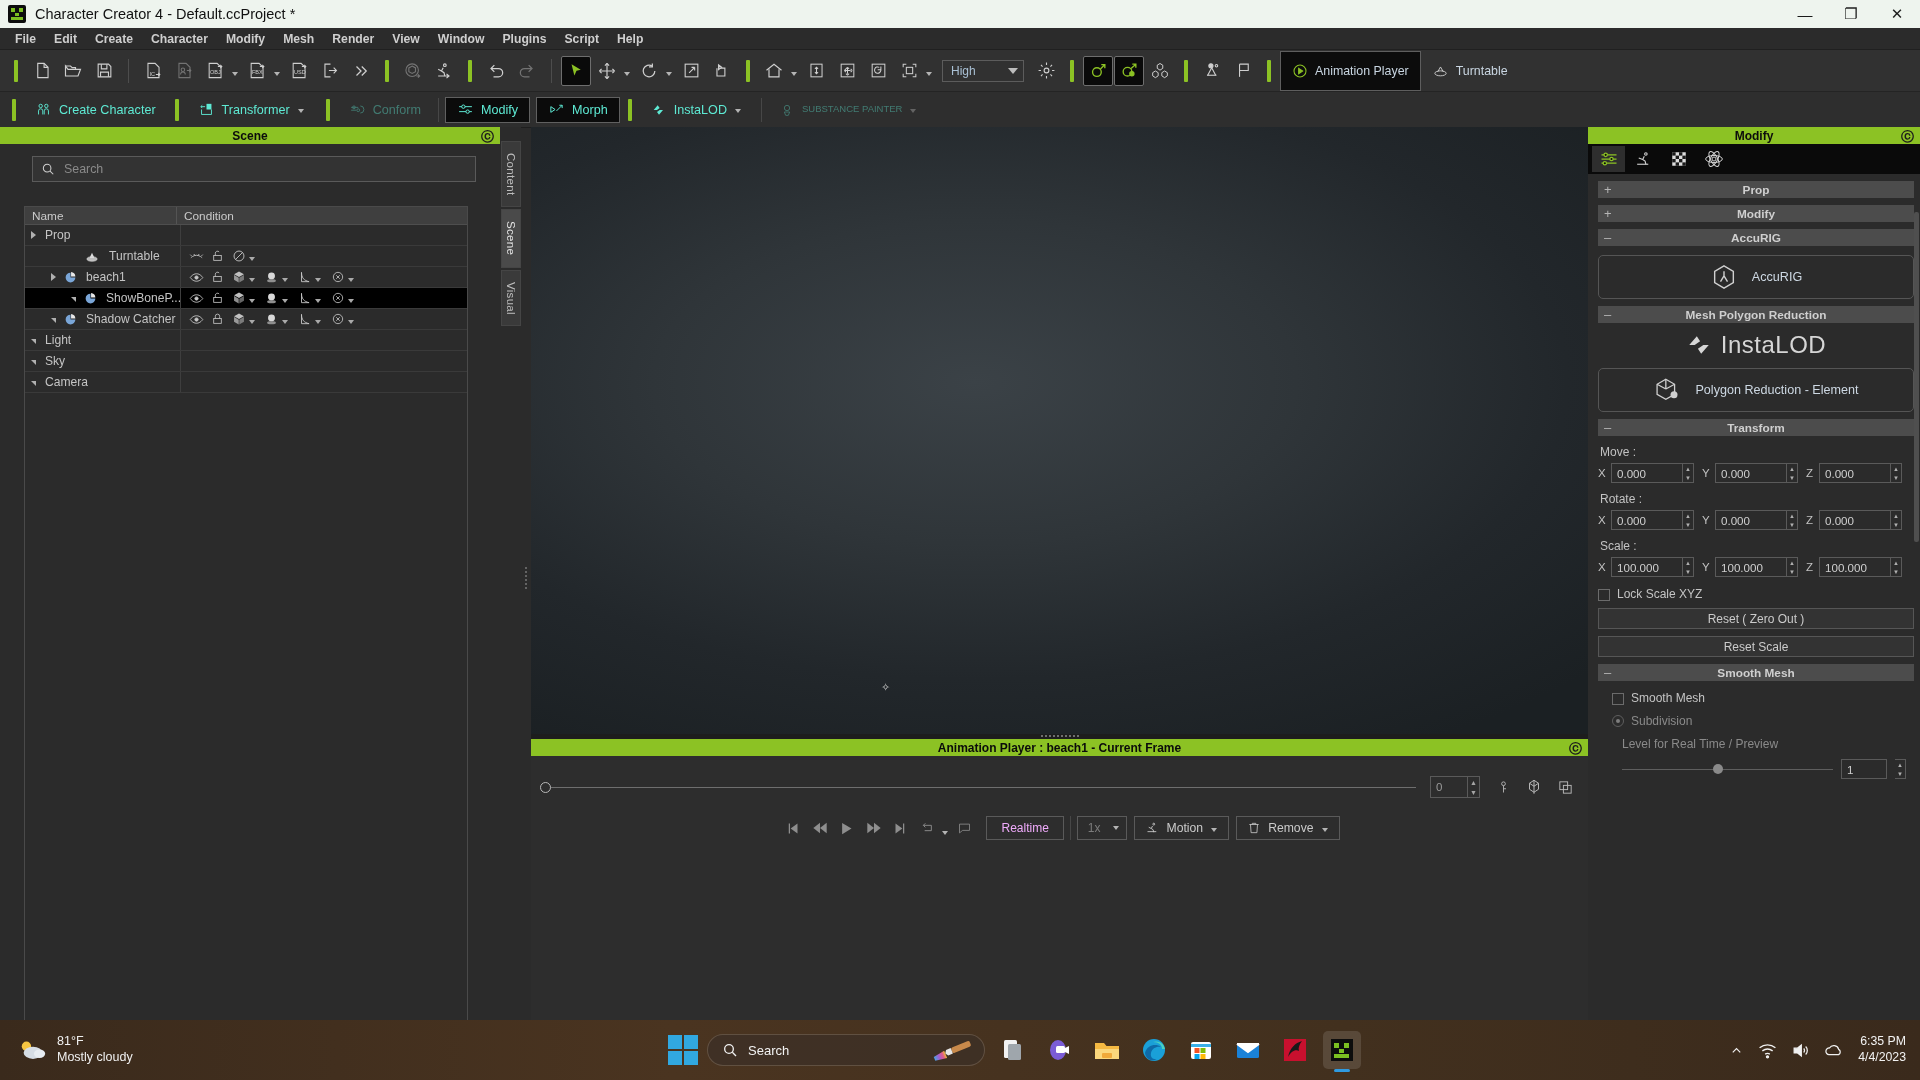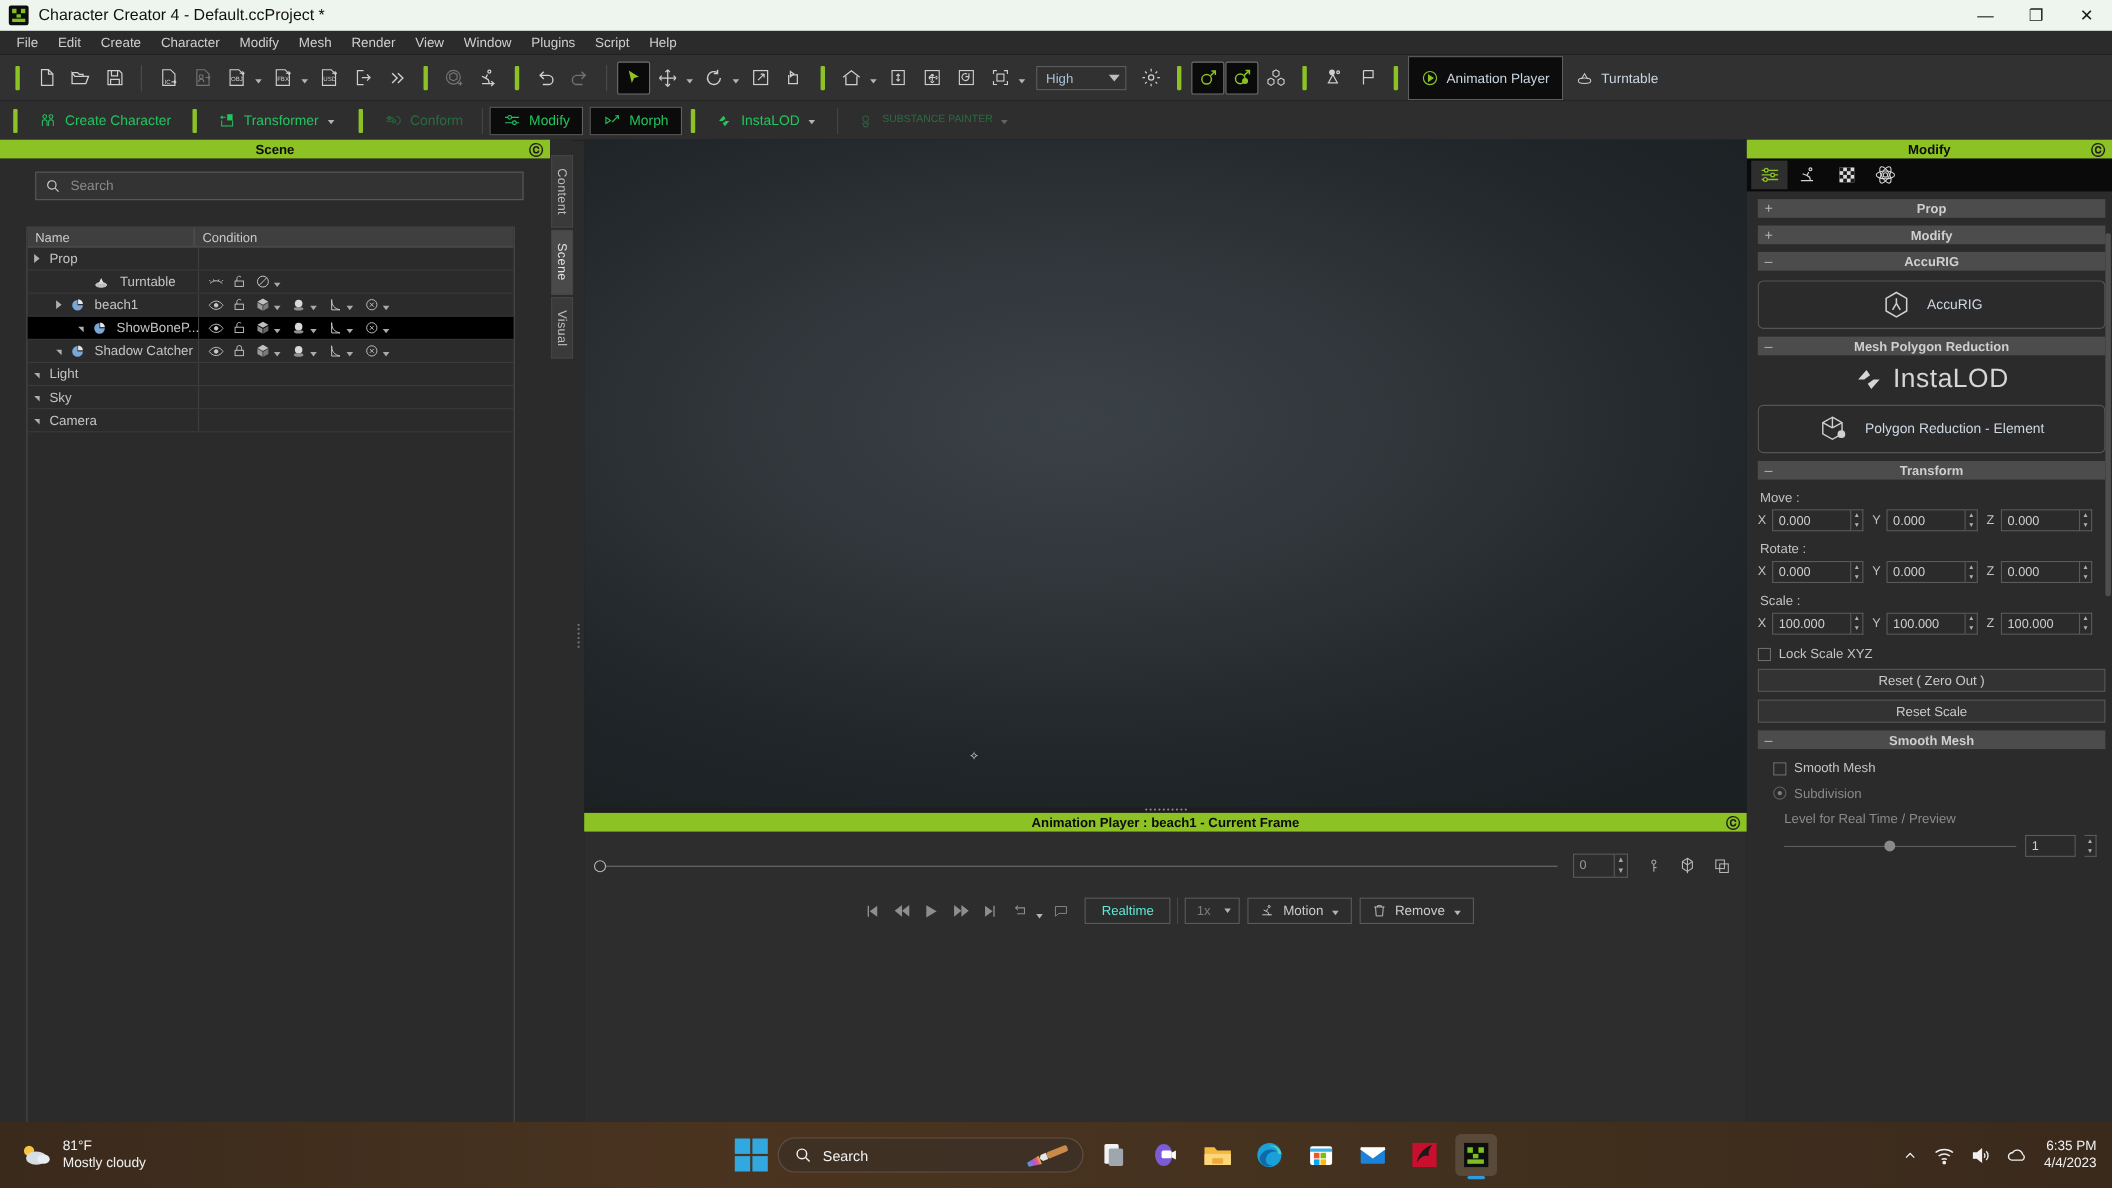--- a/index.html
+++ b/index.html
@@ -34,21 +34,21 @@
     width: 46px; height: 28px; display: flex; align-items: center; justify-content: center;
     font-size: 15px; color: #1a1a1a;
   }
 
   
   .menubar {
     height: 22px; background: #2b2b2b; display: flex; align-items: center;
     padding-left: 6px; font-size: 12.2px; color: #cfcfcf;
     border-bottom: 1px solid #202020;
   }
-  .menuitem { padding: 3px 9px; cursor: default; }
+  .menuitem { padding: 3px 9px; cursor: default; font-weight: bold; }
 
   
   .toolbar1 {
     height: 42px; background: #313131; display: flex; align-items: center;
     padding: 0 6px; gap: 1px; border-bottom: 1px solid #242424;
   }
   .gbar { width: 4px; height: 22px; background: #8cc224; margin: 0 8px; flex: none; border-radius: 1px; }
   .sep { width: 1px; height: 24px; background: #4d4d4d; margin: 0 8px; flex: none; }
   .tbtn {
     width: 30px; height: 30px; display: flex; align-items: center; justify-content: center;
@@ -81,21 +81,21 @@
     font-size: 12.4px; color: #c9d6e2; flex: none;
   }
 
   
   .toolbar2 {
     height: 36px; background: #2e2e2e; display: flex; align-items: center;
     padding: 0 4px; border-bottom: 1px solid #1e1e1e;
   }
   .mbtn {
     height: 26px; display: flex; align-items: center; gap: 7px; padding: 0 11px;
-    font-size: 12.6px; color: #22c55e; flex: none;
+    font-size: 12.6px; color: #5eead4; flex: none;
   }
   .mbtn.boxed { background: #0b0b0b; border: 1px solid #606060; }
   .mbtn.dim { opacity: .40; }
   .mbtn .lbl { white-space: nowrap; }
   .vsep2 { width: 1px; height: 24px; background: #474747; margin: 0 6px; flex: none; }
 
   
   .main { position: absolute; left: 0; top: 127px; right: 0; bottom: 51px; display: flex; }
 
   
@@ -169,21 +169,21 @@
     width: 38px; height: 22px; border: 1px solid #5a5a5a; background: #2d2d2d; display: flex;
     align-items: center; padding-left: 5px; font-size: 11.5px; color: #9a9a9a; flex: none;
   }
   .spinarrows { width: 12px; height: 22px; border: 1px solid #5a5a5a; border-left: none; display: flex; flex-direction: column; flex: none; }
   .spinarrows i { flex: 1; display: flex; align-items: center; justify-content: center; font-size: 7px; color: #a5a5a5; }
   .tl-icons { display: flex; align-items: center; gap: 14px; margin-left: 16px; color: #bbb; }
   .playrow { display: flex; align-items: center; justify-content: center; gap: 0; margin-top: 17px; }
   .pbtn { width: 27px; height: 26px; display: flex; align-items: center; justify-content: center; color: #8e8e8e; flex: none; }
   .pbox {
     height: 24px; border: 1px solid #5a5a5a; display: flex; align-items: center; justify-content: center;
-    padding: 0 14px; font-size: 12px; color: #5eead4; flex: none;
+    padding: 0 14px; font-size: 12px; color: #f0abfc; flex: none;
   }
   .pbox2 {
     height: 24px; border: 1px solid #5a5a5a; display: flex; align-items: center; gap: 12px;
     padding: 0 7px 0 10px; font-size: 12px; color: #7c7c7c; flex: none;
   }
   .pbtnbox {
     height: 24px; border: 1px solid #5a5a5a; display: flex; align-items: center; gap: 7px;
     padding: 0 8px 0 10px; font-size: 12.2px; color: #cacaca; flex: none;
   }
 

